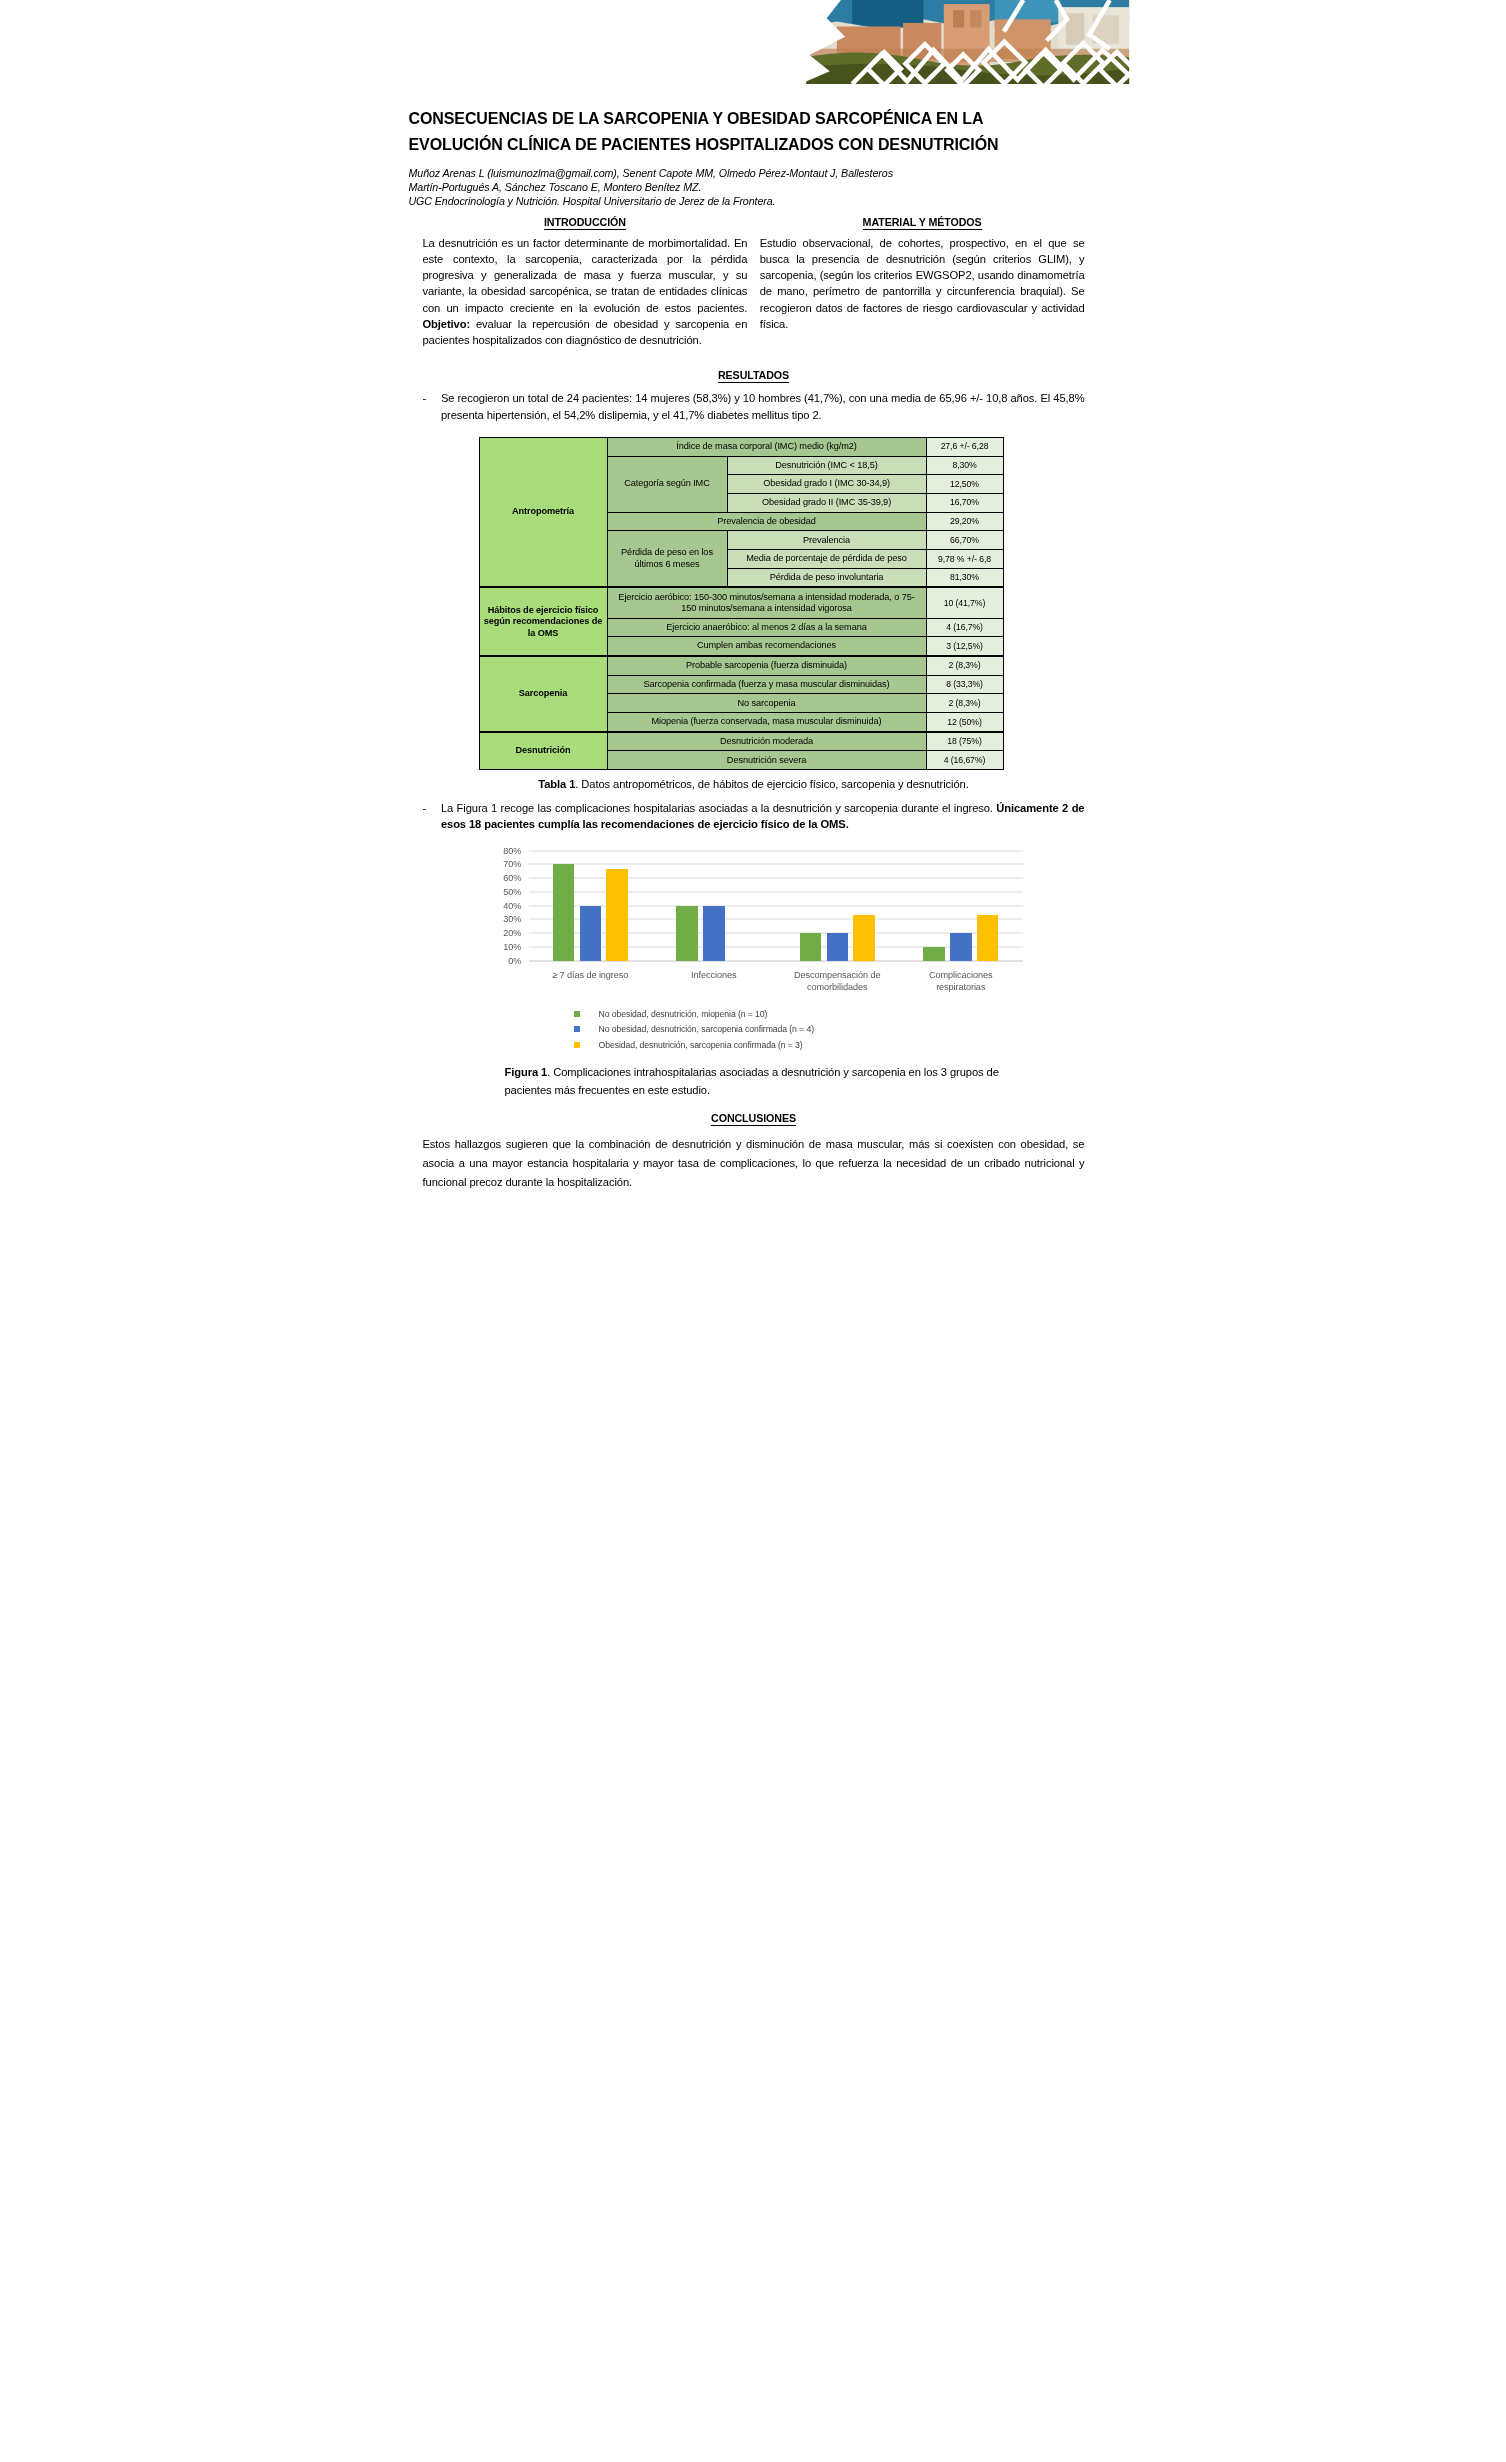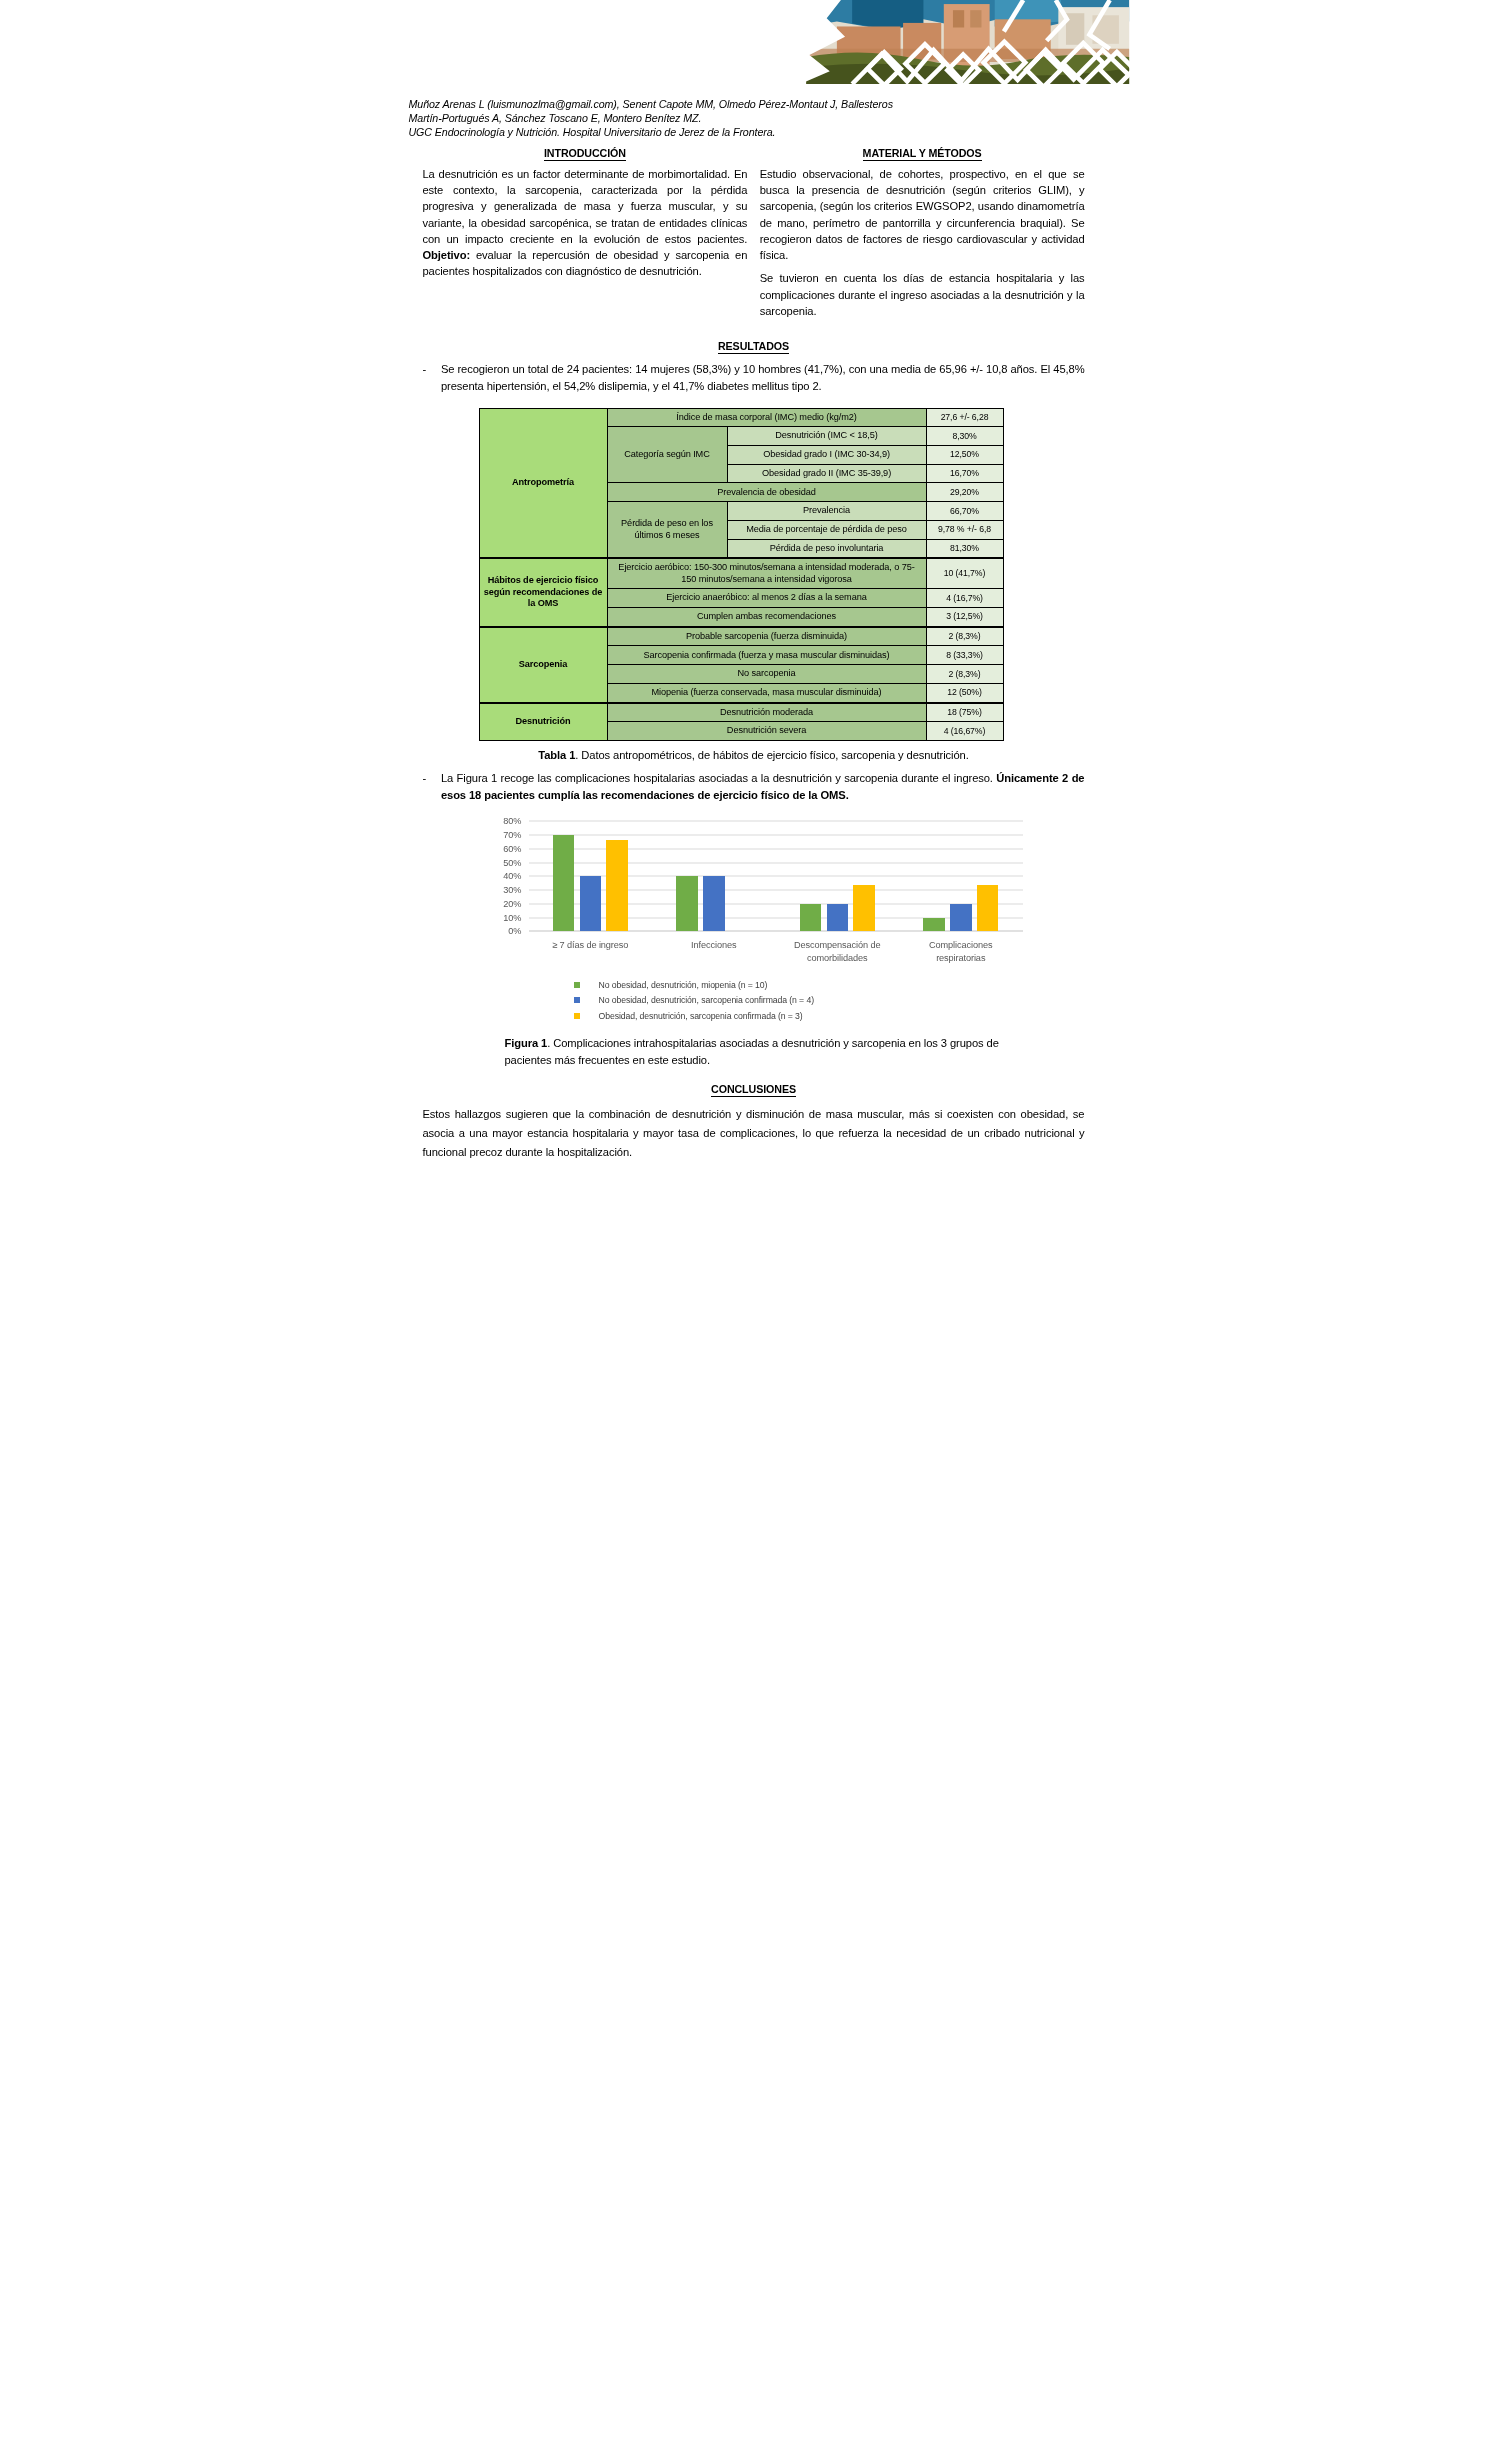--- a/index.html
+++ b/index.html
@@ -104,39 +104,42 @@
           <rect x="636" y="112" width="48" height="48" transform="rotate(45 660 136)"></rect>
           <polyline points="140,165 198,106 248,160 300,98 355,158 408,96 465,157 520,98 575,156 632,98 684,148"></polyline>
           <path d="M476,0 L438,62"></path>
           <path d="M646,0 L606,68 646,96"></path>
           <path d="M540,0 L562,38 522,80"></path>
         </g>
       </svg>
     </div>
   </div>
 
+  <h1 class="title">
+    <span>CONSECUENCIAS DE LA SARCOPENIA Y OBESIDAD SARCOPÉNICA EN LA</span><br>
+    <span>EVOLUCIÓN CLÍNICA DE PACIENTES HOSPITALIZADOS CON DESNUTRICIÓN</span>
+  </h1>
 
   <p class="authors">
     <span>Muñoz Arenas L (luismunozlma@gmail.com), Senent Capote MM, Olmedo Pérez-Montaut J, Ballesteros</span><br>
     <span>Martín-Portugués A, Sánchez Toscano E, Montero Benítez MZ.</span><br>
     <span>UGC Endocrinología y Nutrición. Hospital Universitario de Jerez de la Frontera.</span>
   </p>
 
   <div class="content">
 
     <div class="cols">
       <section class="col">
         <h2 class="sec"><span class="u">INTRODUCCIÓN</span></h2>
         <p class="just"><span>La desnutrición es un factor determinante de morbimortalidad. En este contexto, la sarcopenia, caracterizada por la pérdida progresiva y generalizada de masa y fuerza muscular, y su variante, la obesidad sarcopénica, se tratan de entidades clínicas con un impacto creciente en la evolución de estos pacientes.</span>
           <b>Objetivo:</b><span> evaluar la repercusión de obesidad y sarcopenia en pacientes hospitalizados con diagnóstico de desnutrición.</span></p>
       </section>
       <section class="col">
         <h2 class="sec"><span class="u">MATERIAL Y MÉTODOS</span></h2>
         <p class="just">Estudio observacional, de cohortes, prospectivo, en el que se busca la presencia de desnutrición (según criterios GLIM), y sarcopenia, (según los criterios EWGSOP2, usando dinamometría de mano, perímetro de pantorrilla y circunferencia braquial). Se recogieron datos de factores de riesgo cardiovascular y actividad física.</p>
-        <p class="just">Se tuvieron en cuenta los días de estancia hospitalaria y las complicaciones durante el ingreso asociadas a la desnutrición y la sarcopenia.</p>
       </section>
     </div>
 
     <h2 class="sec"><span class="u">RESULTADOS</span></h2>
 
     <div class="bullet">
       <span class="dash">-</span>
       <p>Se recogieron un total de 24 pacientes: 14 mujeres (58,3%) y 10 hombres (41,7%), con una media de 65,96 +/- 10,8 años. El 45,8% presenta hipertensión, el 54,2% dislipemia, y el 41,7% diabetes mellitus tipo 2.</p>
     </div>
 

